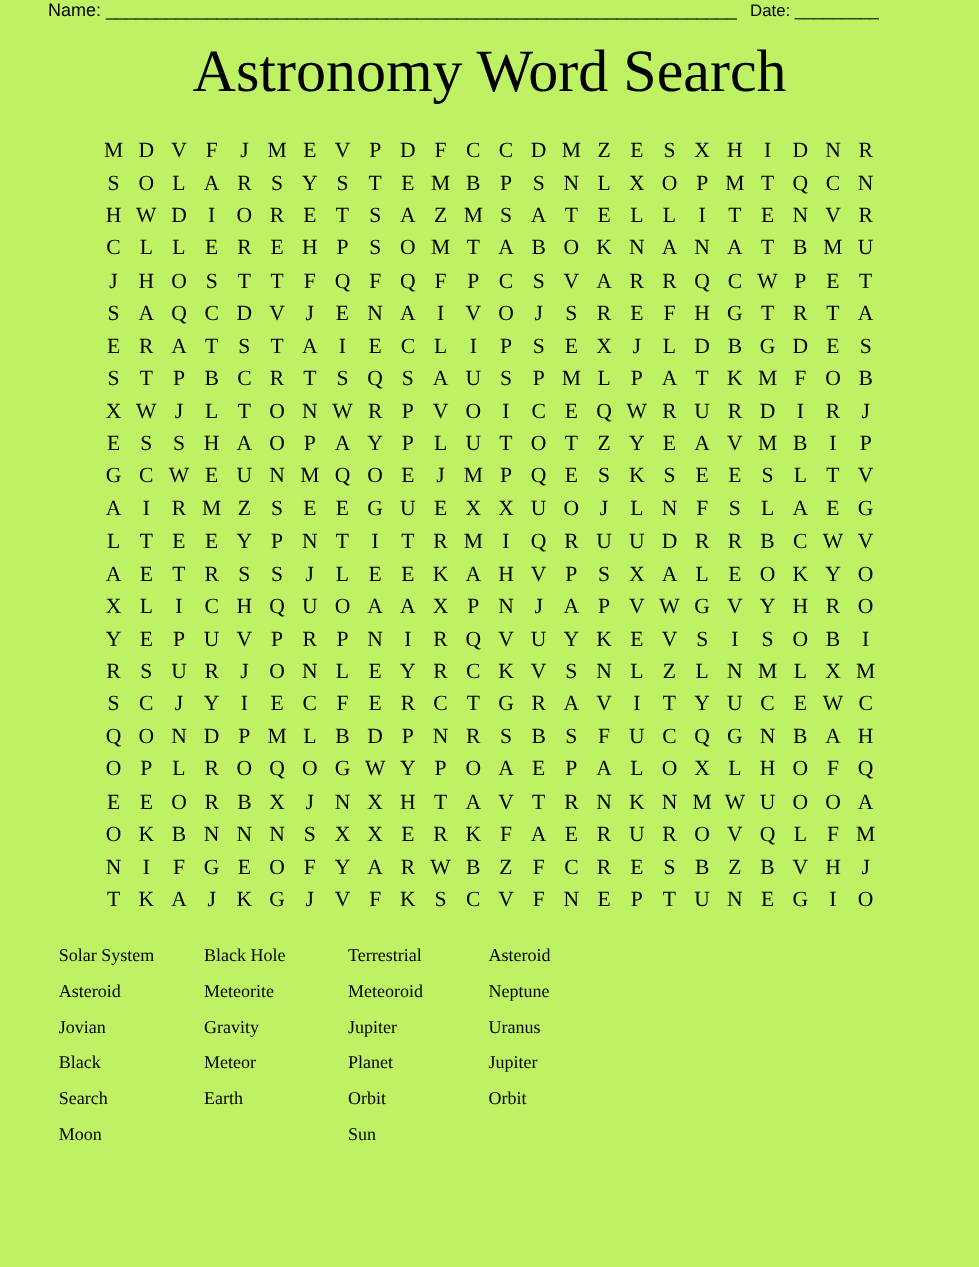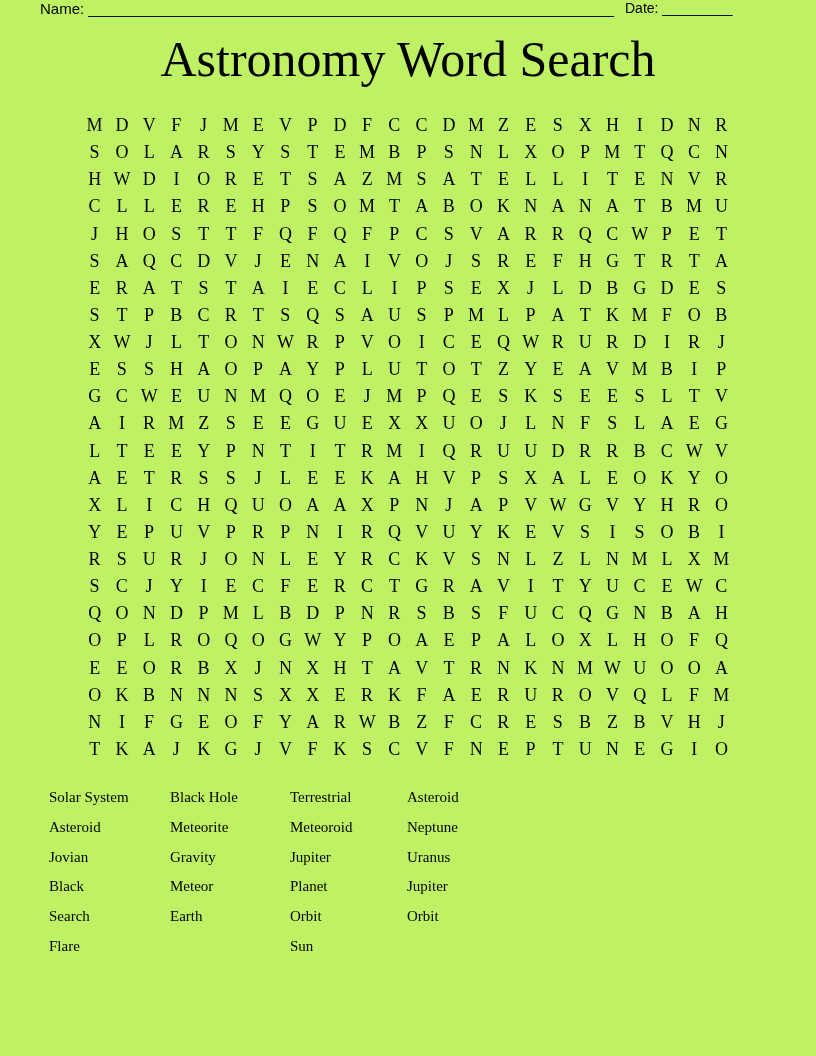--- a/index.html
+++ b/index.html
@@ -697,21 +697,21 @@
       <div class="grid-cell">O</div>
     </div>
 
   <div class="word-list">
       <div class="word-col">
         <div class="word-item">Solar System</div>
         <div class="word-item">Asteroid</div>
         <div class="word-item">Jovian</div>
         <div class="word-item">Black</div>
         <div class="word-item">Search</div>
-        <div class="word-item">Flare</div>
+        <div class="word-item">Moon</div>
       </div>
       <div class="word-col">
         <div class="word-item">Black Hole</div>
         <div class="word-item">Meteorite</div>
         <div class="word-item">Gravity</div>
         <div class="word-item">Meteor</div>
         <div class="word-item">Earth</div>
       </div>
       <div class="word-col">
         <div class="word-item">Terrestrial</div>

